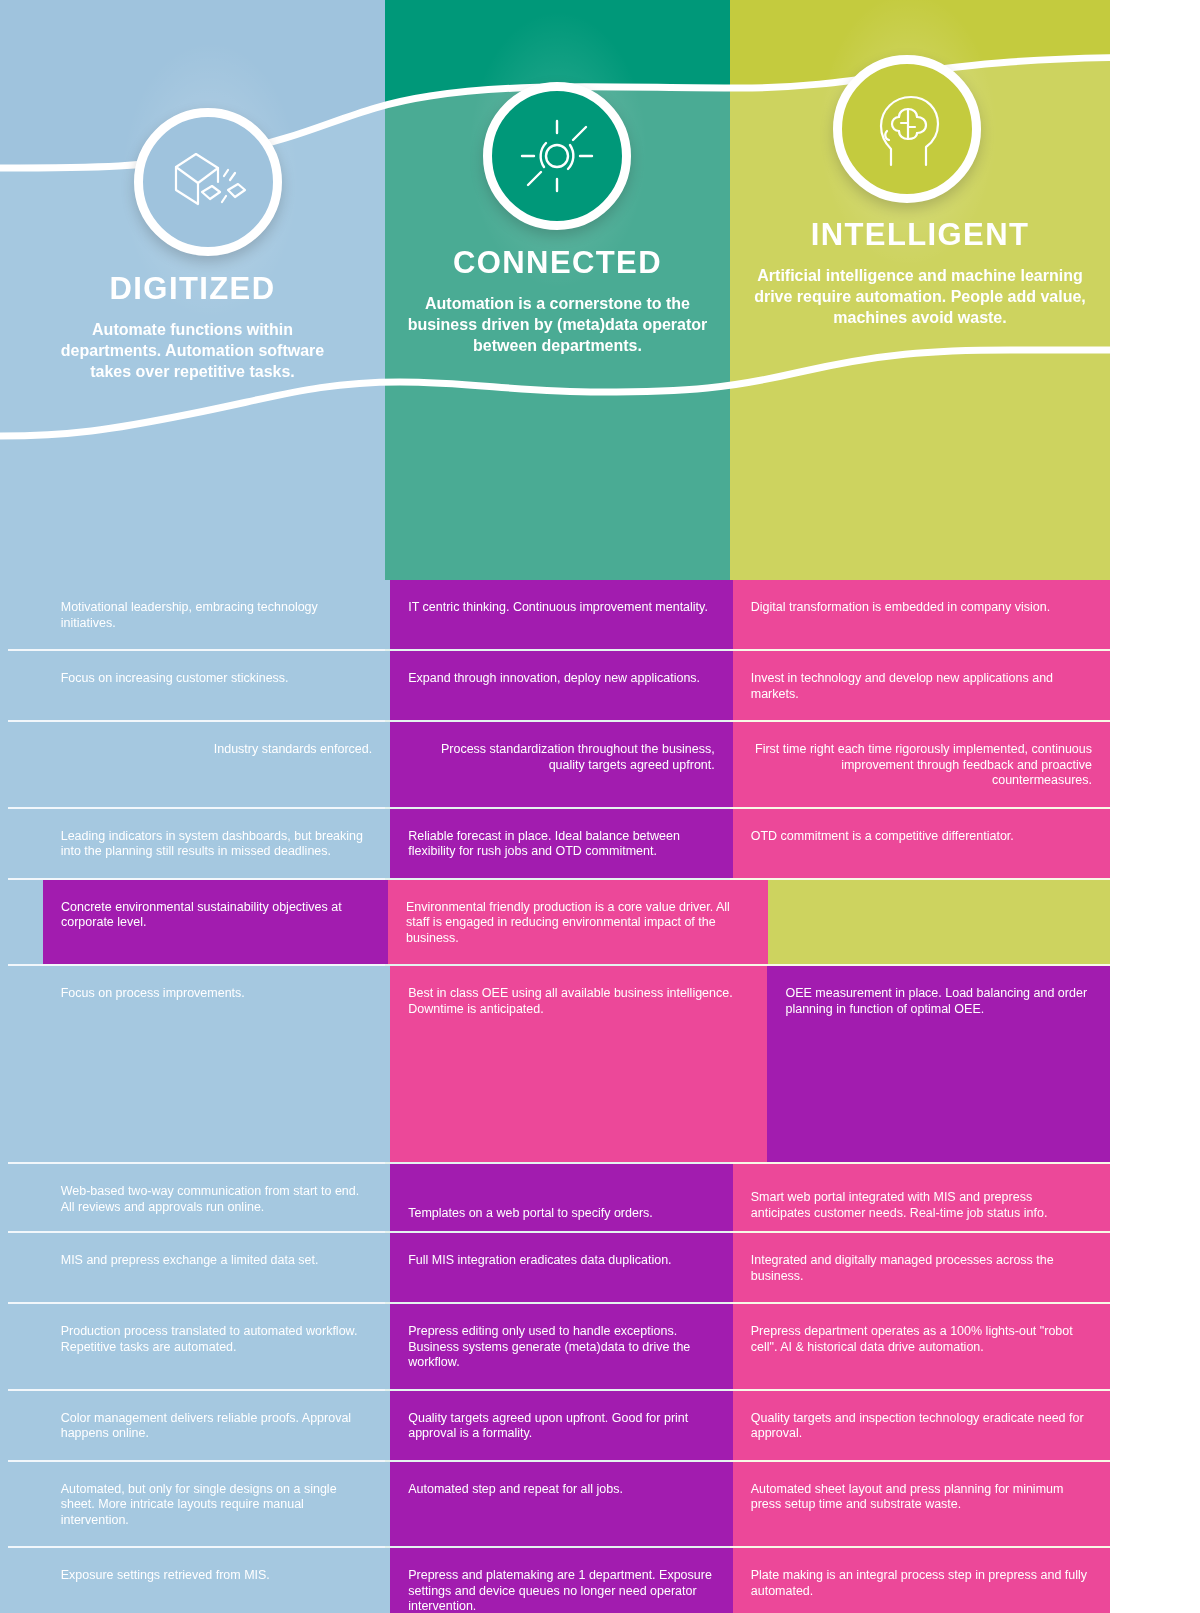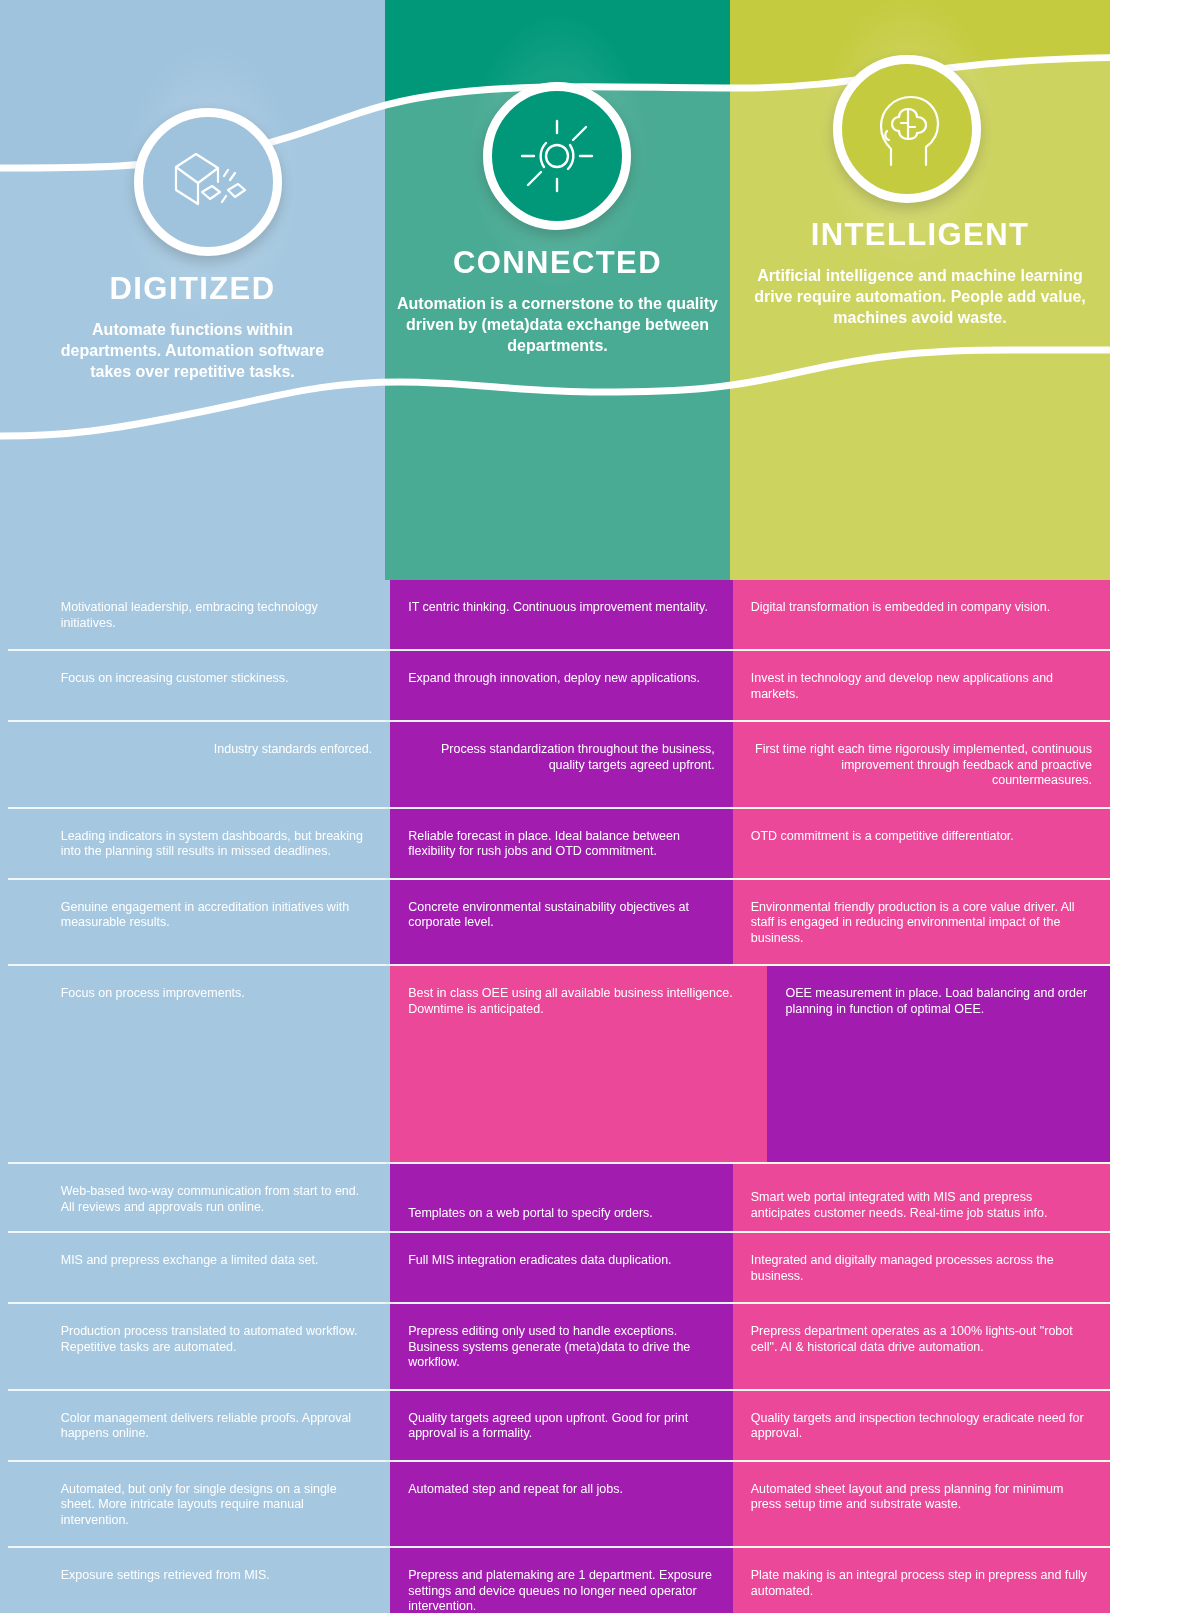--- a/index.html
+++ b/index.html
@@ -243,21 +243,21 @@
       </svg>
     </span>
   </div>
 
   <div class="col-head h1">
     <div class="title">DIGITIZED</div>
     <div class="subtitle">Automate functions within departments. Automation software takes over repetitive tasks.</div>
   </div>
   <div class="col-head h2">
     <div class="title">CONNECTED</div>
-    <div class="subtitle">Automation is a cornerstone to the quality driven by (meta)data exchange between departments.</div>
+    <div class="subtitle">Automation is a cornerstone to the business driven by (meta)data operator between departments.</div>
   </div>
   <div class="col-head h3">
     <div class="title">INTELLIGENT</div>
     <div class="subtitle">Artificial intelligence and machine learning drive require automation. People add value, machines avoid waste.</div>
   </div>
 
   <div id="matrix">
       <div class="row" style="min-height: 56px;">
         <div class="cell gutter"></div>
         <div class="cell c-blue">
@@ -301,23 +301,20 @@
         </div>
         <div class="cell c-green">
           <p>Reliable forecast in place. Ideal balance between flexibility for rush jobs and OTD commitment.</p>
         </div>
         <div class="cell c-yellow">
           <p>OTD commitment is a competitive differentiator.</p>
         </div>
       </div>
       <div class="row" style="min-height: 56px;">
         <div class="cell gutter"></div>
-        <div class="cell c-blue">
-          <p>Genuine engagement in accreditation initiatives  with measurable results.</p>
-        </div>
         <div class="cell c-green">
           <p>Concrete environmental sustainability objectives at corporate level.</p>
         </div>
         <div class="cell c-yellow">
           <p>Environmental friendly production is a core value driver. All staff is engaged in reducing environmental impact of the business.</p>
         </div>
       </div>
       <div class="row" style="min-height: 196px;">
         <div class="cell gutter"></div>
         <div class="cell c-blue">

